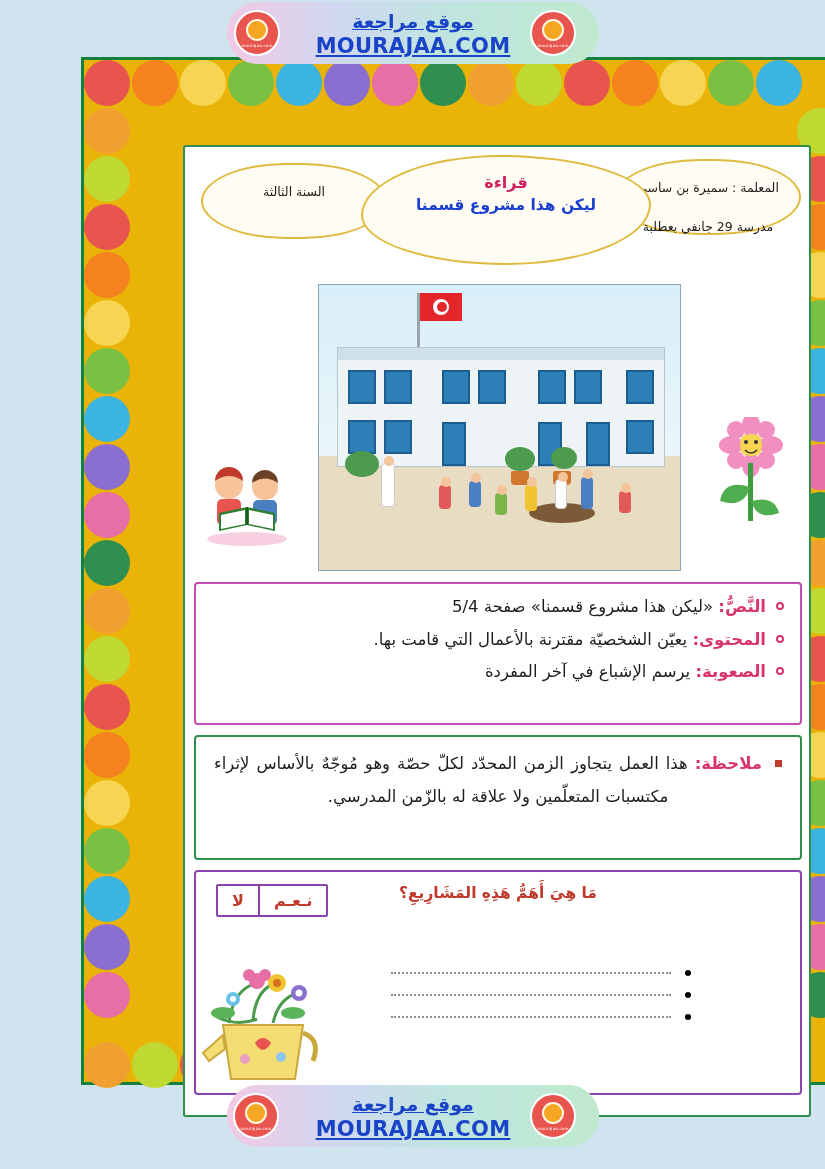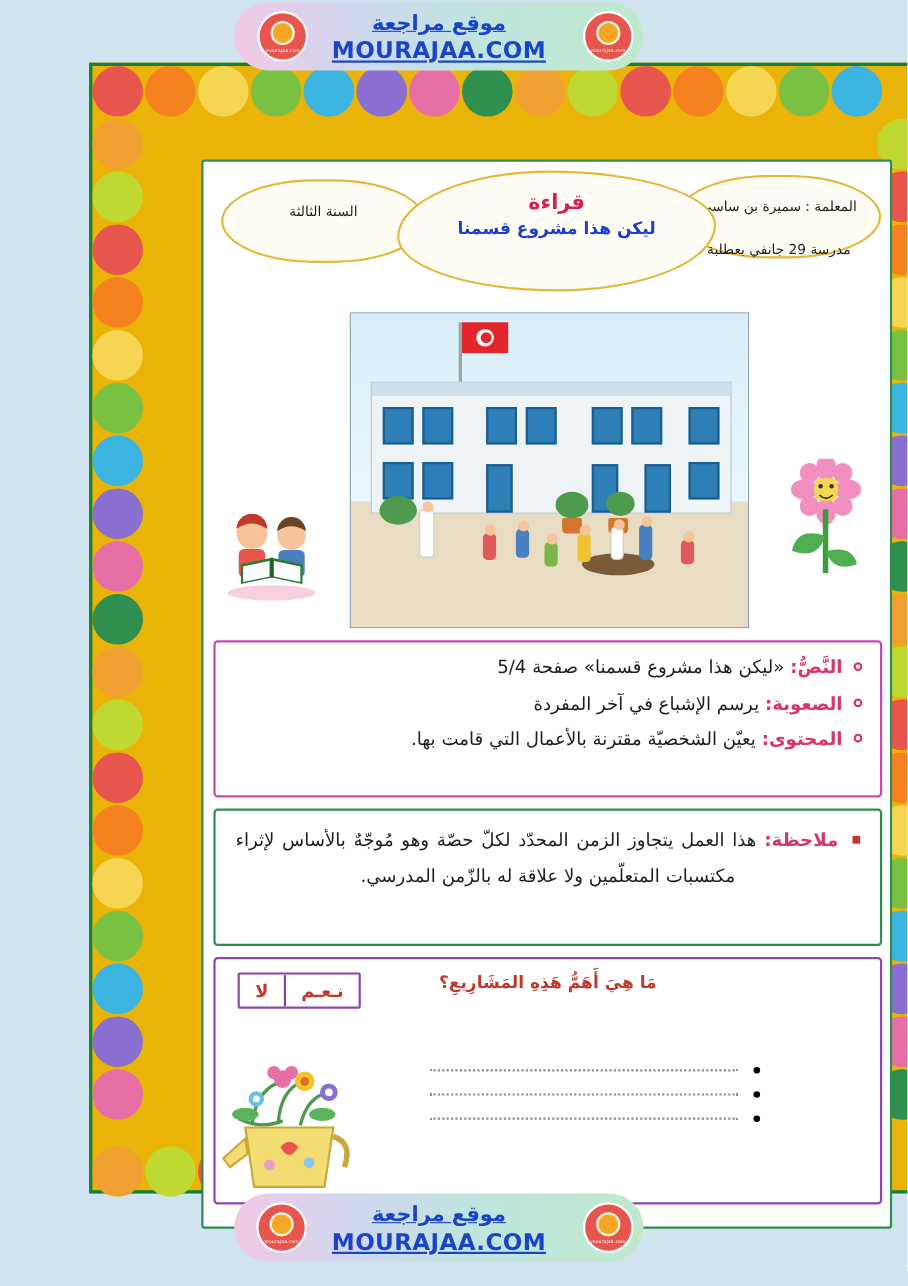--- a/index.html
+++ b/index.html
@@ -12,21 +12,21 @@
   #page {
     position: relative;
     width: 825px; height: 1169px;
     background: #cfe4ee;
     overflow: hidden;
   }
 
   
   .wm-banner {
     position: absolute;
-    left: 213px;
+    left: 227px;
     width: 372px;
     height: 62px;
     border-radius: 32px;
     background: linear-gradient(90deg,#f2c9e4 0%, #cfd8f0 30%, #bfe5df 60%, #bfe9cd 100%);
     z-index: 40;
   }
   .wm-top { top: 2px; }
   .wm-bot { top: 1085px; }
   .wm-text {
     position: absolute;
@@ -100,21 +100,21 @@
   .cloud-mid   { left: 176px; top: 8px;  width: 290px; height: 110px;
                  border-radius: 48% 52% 50% 50% / 55% 45% 55% 45%; }
 
   .ar { direction: rtl; text-align: center; font-family: "DejaVu Sans", sans-serif; }
 
   .hdr-line { font-size: 12.5px; color: #1b1b1b; line-height: 1.8; }
   .cloud-left .hdr-line, .cloud-right .hdr-line { padding-top: 16px; }
 
   .ttl-unit { color: #d21f5c; font-weight: bold; font-size: 15px; }
   .ttl-unit .lbl { color: #1a3fd0; }
-  .ttl-sub  { color: #d21f5c; font-weight: bold; font-size: 19px; margin-top: 2px;}
+  .ttl-sub  { color: #d21f5c; font-weight: bold; font-size: 16px; margin-top: 2px;}
   .ttl-name { color: #1a3fd0; font-weight: bold; font-size: 15.5px; margin-top: 4px;}
 
   
   .illus {
     position: absolute;
     left: 133px; top: 137px;
     width: 363px; height: 287px;
     border: 1px solid #8aa6b8;
     overflow: hidden;
     background: #dff0f7;
@@ -428,27 +428,27 @@
       </svg>
 
       <div class="box-pink">
         <div class="info-row">
           <span class="dot"></span>
           <span class="k">النَّصُّ:</span>
           <span>«ليكن هذا مشروع قسمنا» صفحة 5/4</span>
         </div>
         <div class="info-row">
           <span class="dot"></span>
+          <span class="k">المحتوى:</span>
+          <span>يعيّن الشخصيّة مقترنة بالأعمال التي قامت بها.</span>
+        </div>
+        <div class="info-row">
+          <span class="dot"></span>
           <span class="k">الصعوبة:</span>
           <span>يرسم الإشباع في آخر المفردة</span>
-        </div>
-        <div class="info-row">
-          <span class="dot"></span>
-          <span class="k">المحتوى:</span>
-          <span>يعيّن الشخصيّة مقترنة بالأعمال التي قامت بها.</span>
         </div>
       </div>
 
       <div class="box-green">
         <div class="note">
           <span class="sq"></span>
           <span class="k">ملاحظة:</span>
           <span>هذا العمل يتجاوز الزمن المحدّد لكلّ حصّة وهو مُوجّهٌ بالأساس لإثراء مكتسبات المتعلّمين ولا علاقة له بالزّمن المدرسي.</span>
         </div>
       </div>

